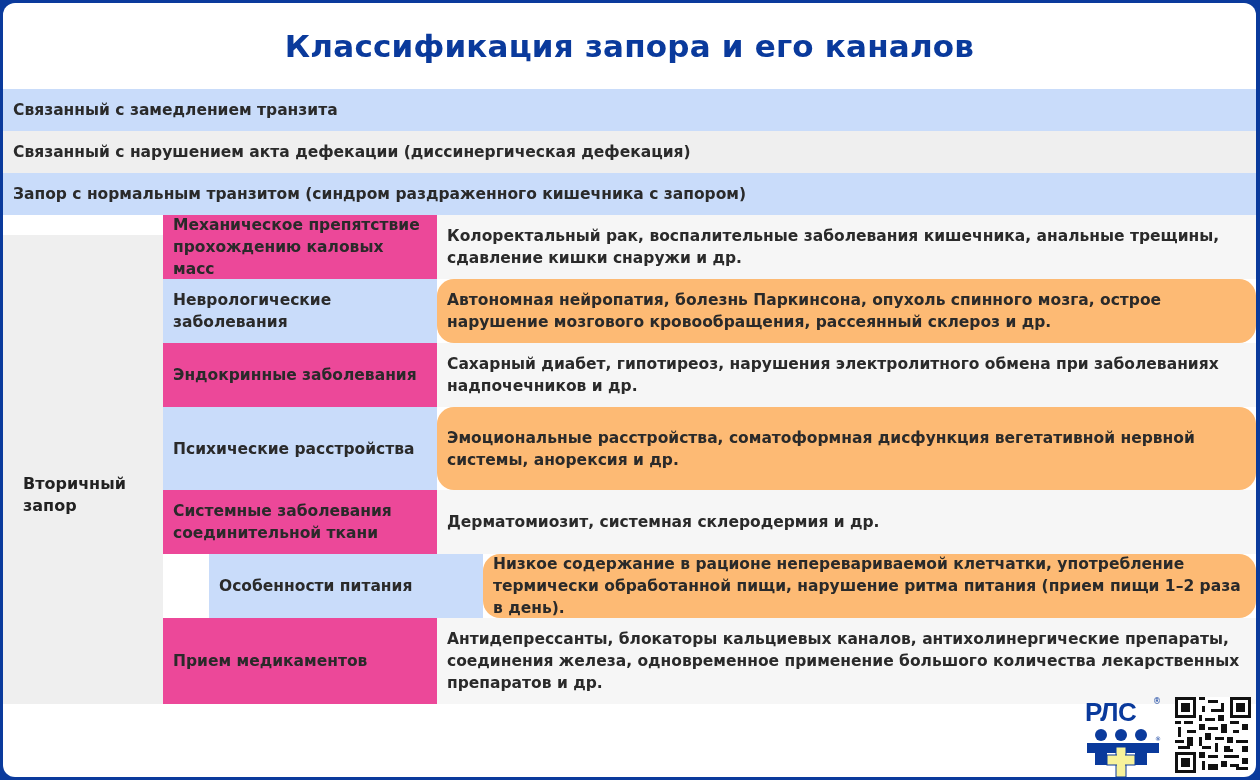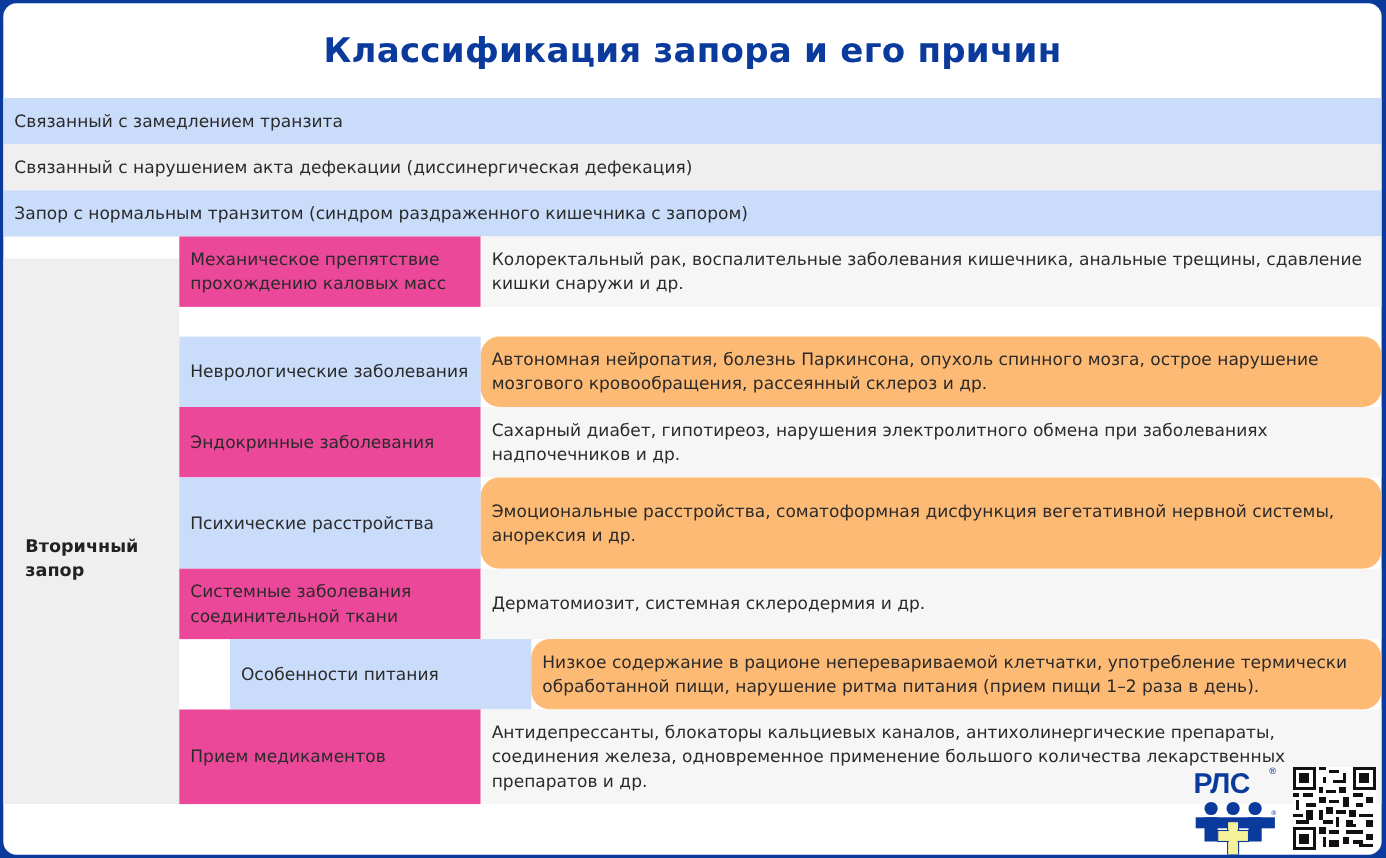--- a/index.html
+++ b/index.html
@@ -15,21 +15,21 @@
     color: #0a3a9c; font-size: 31px; font-weight: bold; letter-spacing: 0.2px;
   }
   .table { position: absolute; left: 0; top: 86px; width: 1253px; }
   .group { display: flex; }
   .group-label {
     width: 160px; display: flex; align-items: center; padding-left: 20px;
     font-size: 16px; font-weight: bold; color: #222; line-height: 22px;
   }
   .group.primary .group-label { background: #c9dcfa; }
   .group.secondary .group-label { background: #efefef; margin-top: 20px; }
-  .rows { flex: 1; display: flex; flex-direction: column; }
+  .rows { flex: 1; display: flex; flex-direction: column; font-weight: bold; }
   .row { display: flex; }
   .cell {
     font-size: 15.5px; color: #2a2a2a; line-height: 22px;
     display: flex; align-items: center; padding: 0 10px;
   }
   .primary .row { height: 42px; }
   .primary .row .cell { flex: 1; }
   .primary .row.blue .cell { background: #c9dcfa; }
   .primary .row.gray .cell { background: #efefef; }
   .secondary .cell.cat { width: 274px; }
@@ -39,21 +39,21 @@
   .secondary .row.blue .cat { background: #c9dcfa; }
   .secondary .row.blue .desc { background: #fdba74; border-radius: 17px; }
   .logo { position: absolute; left: 1080px; top: 694px; width: 80px; height: 78px; }
   .logo-text { position: absolute; left: 2px; top: 0; color: #0a3a9c; font-weight: bold; font-size: 26px; font-family: "Liberation Sans", sans-serif; letter-spacing: -0.5px; }
   .qr { position: absolute; left: 1172px; top: 694px; width: 76px; height: 76px; }
 </style>
 </head>
 <body>
 
 <div class="frame">
-  <div class="title">Классификация запора и его причин</div>
+  <div class="title">Классификация запора и его каналов</div>
 
   <div class="table">
 
     <div class="group primary" style="height:126px;">
       <div class="rows">
         <div class="row blue">
           <div class="cell">Связанный с замедлением транзита</div>
         </div>
         <div class="row gray">
           <div class="cell">Связанный с нарушением акта дефекации (диссинергическая дефекация)</div>
@@ -64,21 +64,21 @@
       </div>
     </div>
 
     <div class="group secondary">
       <div class="group-label" style="padding-top:50px;">Вторичный запор</div>
       <div class="rows">
         <div class="row gray" style="height:64px;">
           <div class="cell cat">Механическое препятствие прохождению каловых масс</div>
           <div class="cell desc">Колоректальный рак, воспалительные заболевания кишечника, анальные трещины, сдавление кишки снаружи и др.</div>
         </div>
-        <div class="row blue" style="height:64px;margin-top:27px;">
+        <div class="row blue" style="height:64px;">
           <div class="cell cat">Неврологические заболевания</div>
           <div class="cell desc">Автономная нейропатия, болезнь Паркинсона, опухоль спинного мозга, острое нарушение мозгового кровообращения, рассеянный склероз и др.</div>
         </div>
         <div class="row gray" style="height:64px;">
           <div class="cell cat">Эндокринные заболевания</div>
           <div class="cell desc">Сахарный диабет, гипотиреоз, нарушения электролитного обмена при заболеваниях надпочечников и др.</div>
         </div>
         <div class="row blue" style="height:83px;">
           <div class="cell cat">Психические расстройства</div>
           <div class="cell desc">Эмоциональные расстройства, соматоформная дисфункция вегетативной нервной системы, анорексия и др.</div>

